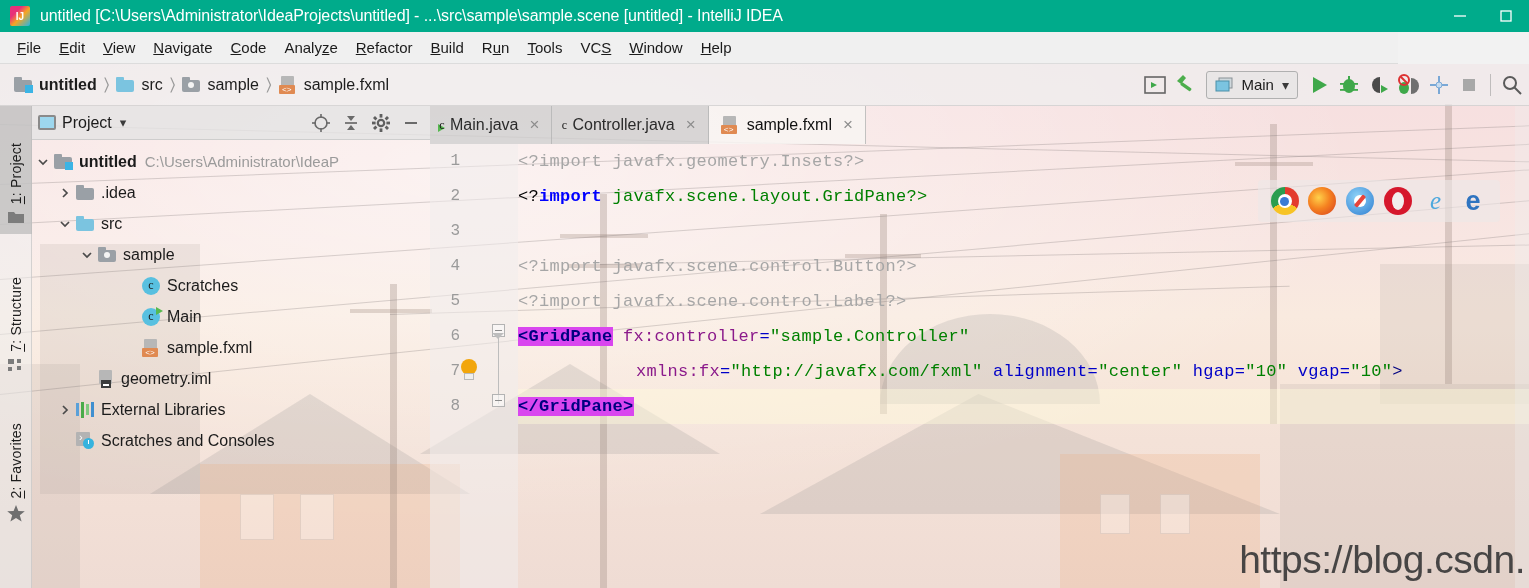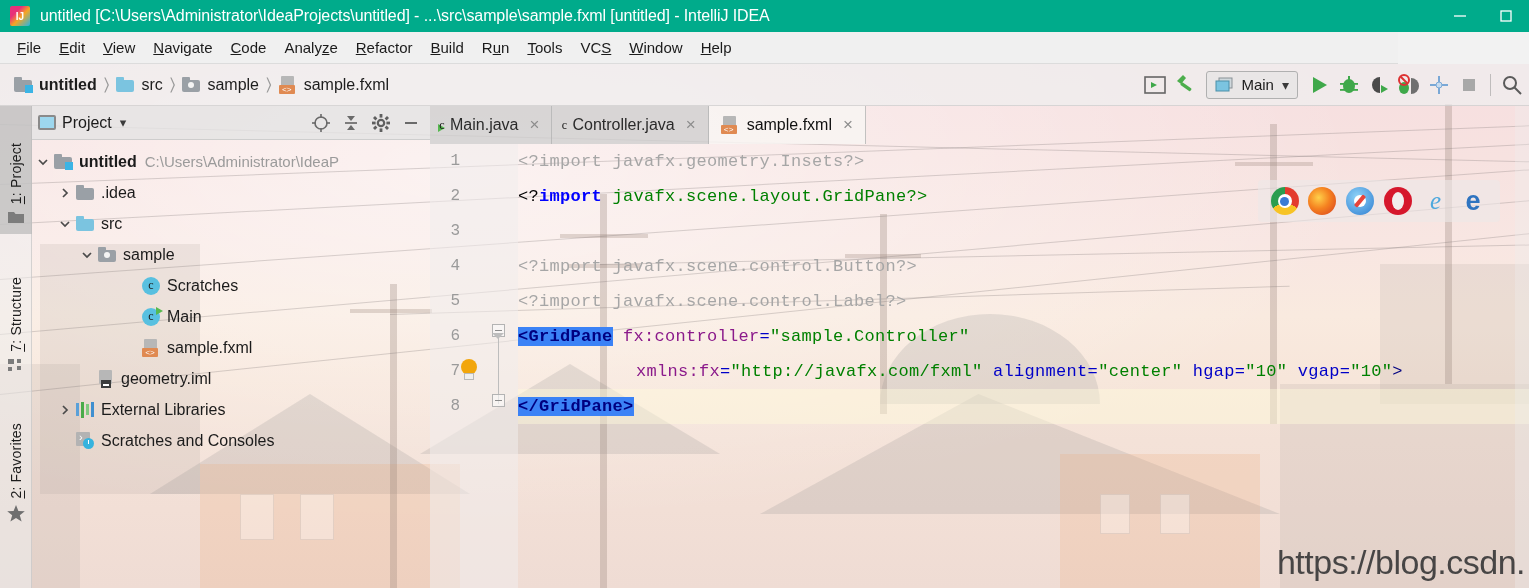--- a/index.html
+++ b/index.html
@@ -223,21 +223,21 @@
     font-family:"Liberation Mono", monospace; font-size:17px; letter-spacing:.3px;
   }
   .cline.hl-bg { background: rgba(255,250,220,.45); }
   .tok-grey  { color:#a6a6a6; }
   .tok-tag   { color:#000080; }
   .tok-kw    { color:#0000ff; font-weight:bold; }
   .tok-val   { color:#008000; }
   .tok-attr  { color:#0000c8; }
   .tok-ns    { color:#8b1a8b; }
   .tok-punct { color:#000000; }
-  .selbg { background:#3b82f6;text-align:right; }
+  .selbg { background:#d946ef;text-align:right; }
   .bulb {
     position:absolute; left:28px; top:6px; width:22px; height:24px;
   }
   .bulb .glass { position:absolute; left:3px; top:0; width:16px; height:16px; border-radius:50%; background:#f2a60c;}
   .bulb .base  { position:absolute; left:6px; top:14px; width:10px; height:7px; background:#efefef; border:1px solid #b9b9b9;}
 
   
   #browser-bar {
     position:absolute; left:1258px; top:180px; width:242px; height:42px;
     background: rgba(236,232,232,.60); border-radius:4px;
@@ -247,21 +247,21 @@
 
   
   #right-stripe {
     position:absolute; right:0; top:106px; width:14px; height:482px;
     background: rgba(238,238,238,.35); z-index:16;
   }
 
   
   #watermark {
     position:absolute; right:4px; bottom:6px; z-index:35;
-    font-size:34px; color:#3a3a3a; font-family:"Liberation Sans", sans-serif;
+    font-size:39px; color:#3a3a3a; font-family:"Liberation Sans", sans-serif;
     letter-spacing:-.5px; white-space:nowrap; opacity:.92;
   }
 </style>
 </head>
 <body>
 
 <div id="photo-bg">
   <div class="haze"></div>
 
   <div class="bld" style="left:40px;  top:180px; width:160px; height:250px;"></div>
@@ -297,21 +297,21 @@
   <div class="wire" style="left:0;   top:330px; width:1560px; transform:rotate(-6.0deg);"></div>
   <div class="wire" style="left:0;   top:60px;  width:1560px; transform:rotate(1.4deg);"></div>
   <div class="wire" style="left:600px;top:200px; width:940px;  transform:rotate(-1.2deg);"></div>
   <div class="wire" style="left:390px;top:250px; width:900px;  transform:rotate(-1.8deg);"></div>
 </div>
 
 <div id="ide-overlay">
 
   <div id="titlebar">
     <div class="app-icon"></div>
-    <div class="title-text">untitled [C:\Users\Administrator\IdeaProjects\untitled] - ...\src\sample\sample.fxml [untitled] - IntelliJ IDEA</div>
+    <div class="title-text">untitled [C:\Users\Administrator\IdeaProjects\untitled] - ...\src\sample\sample.scene [untitled] - IntelliJ IDEA</div>
     <div class="win-btns">
       <div class="win-btn">
         <svg width="16" height="16" viewBox="0 0 16 16">
             <line x1="2" y1="8" x2="14" y2="8" stroke="#fff" stroke-width="1.3"></line>
           </svg>
       </div>
       <div class="win-btn">
         <svg width="16" height="16" viewBox="0 0 16 16">
             <rect x="3" y="3" width="10" height="10" fill="none" stroke="#fff" stroke-width="1.3"></rect>
           </svg>

